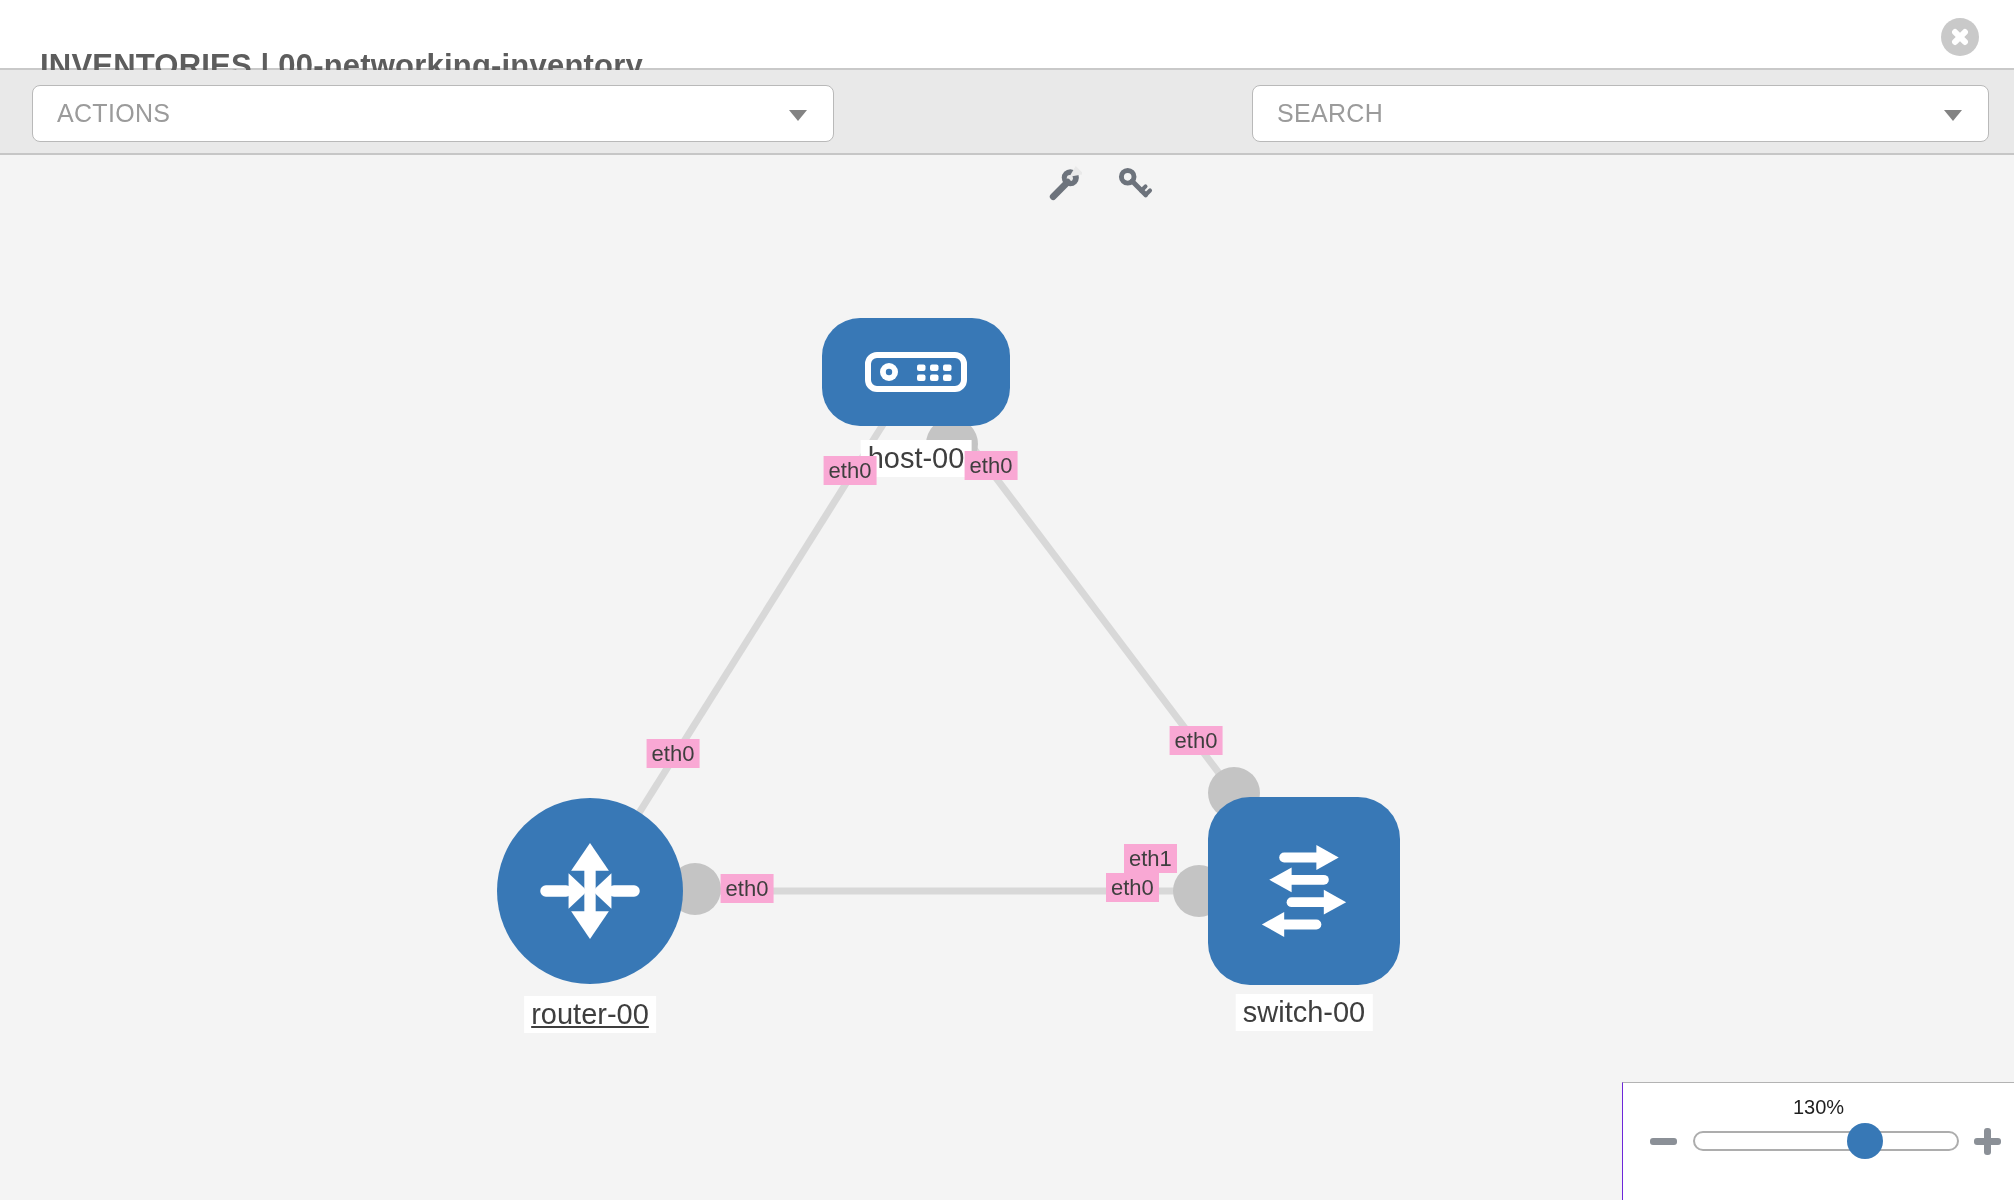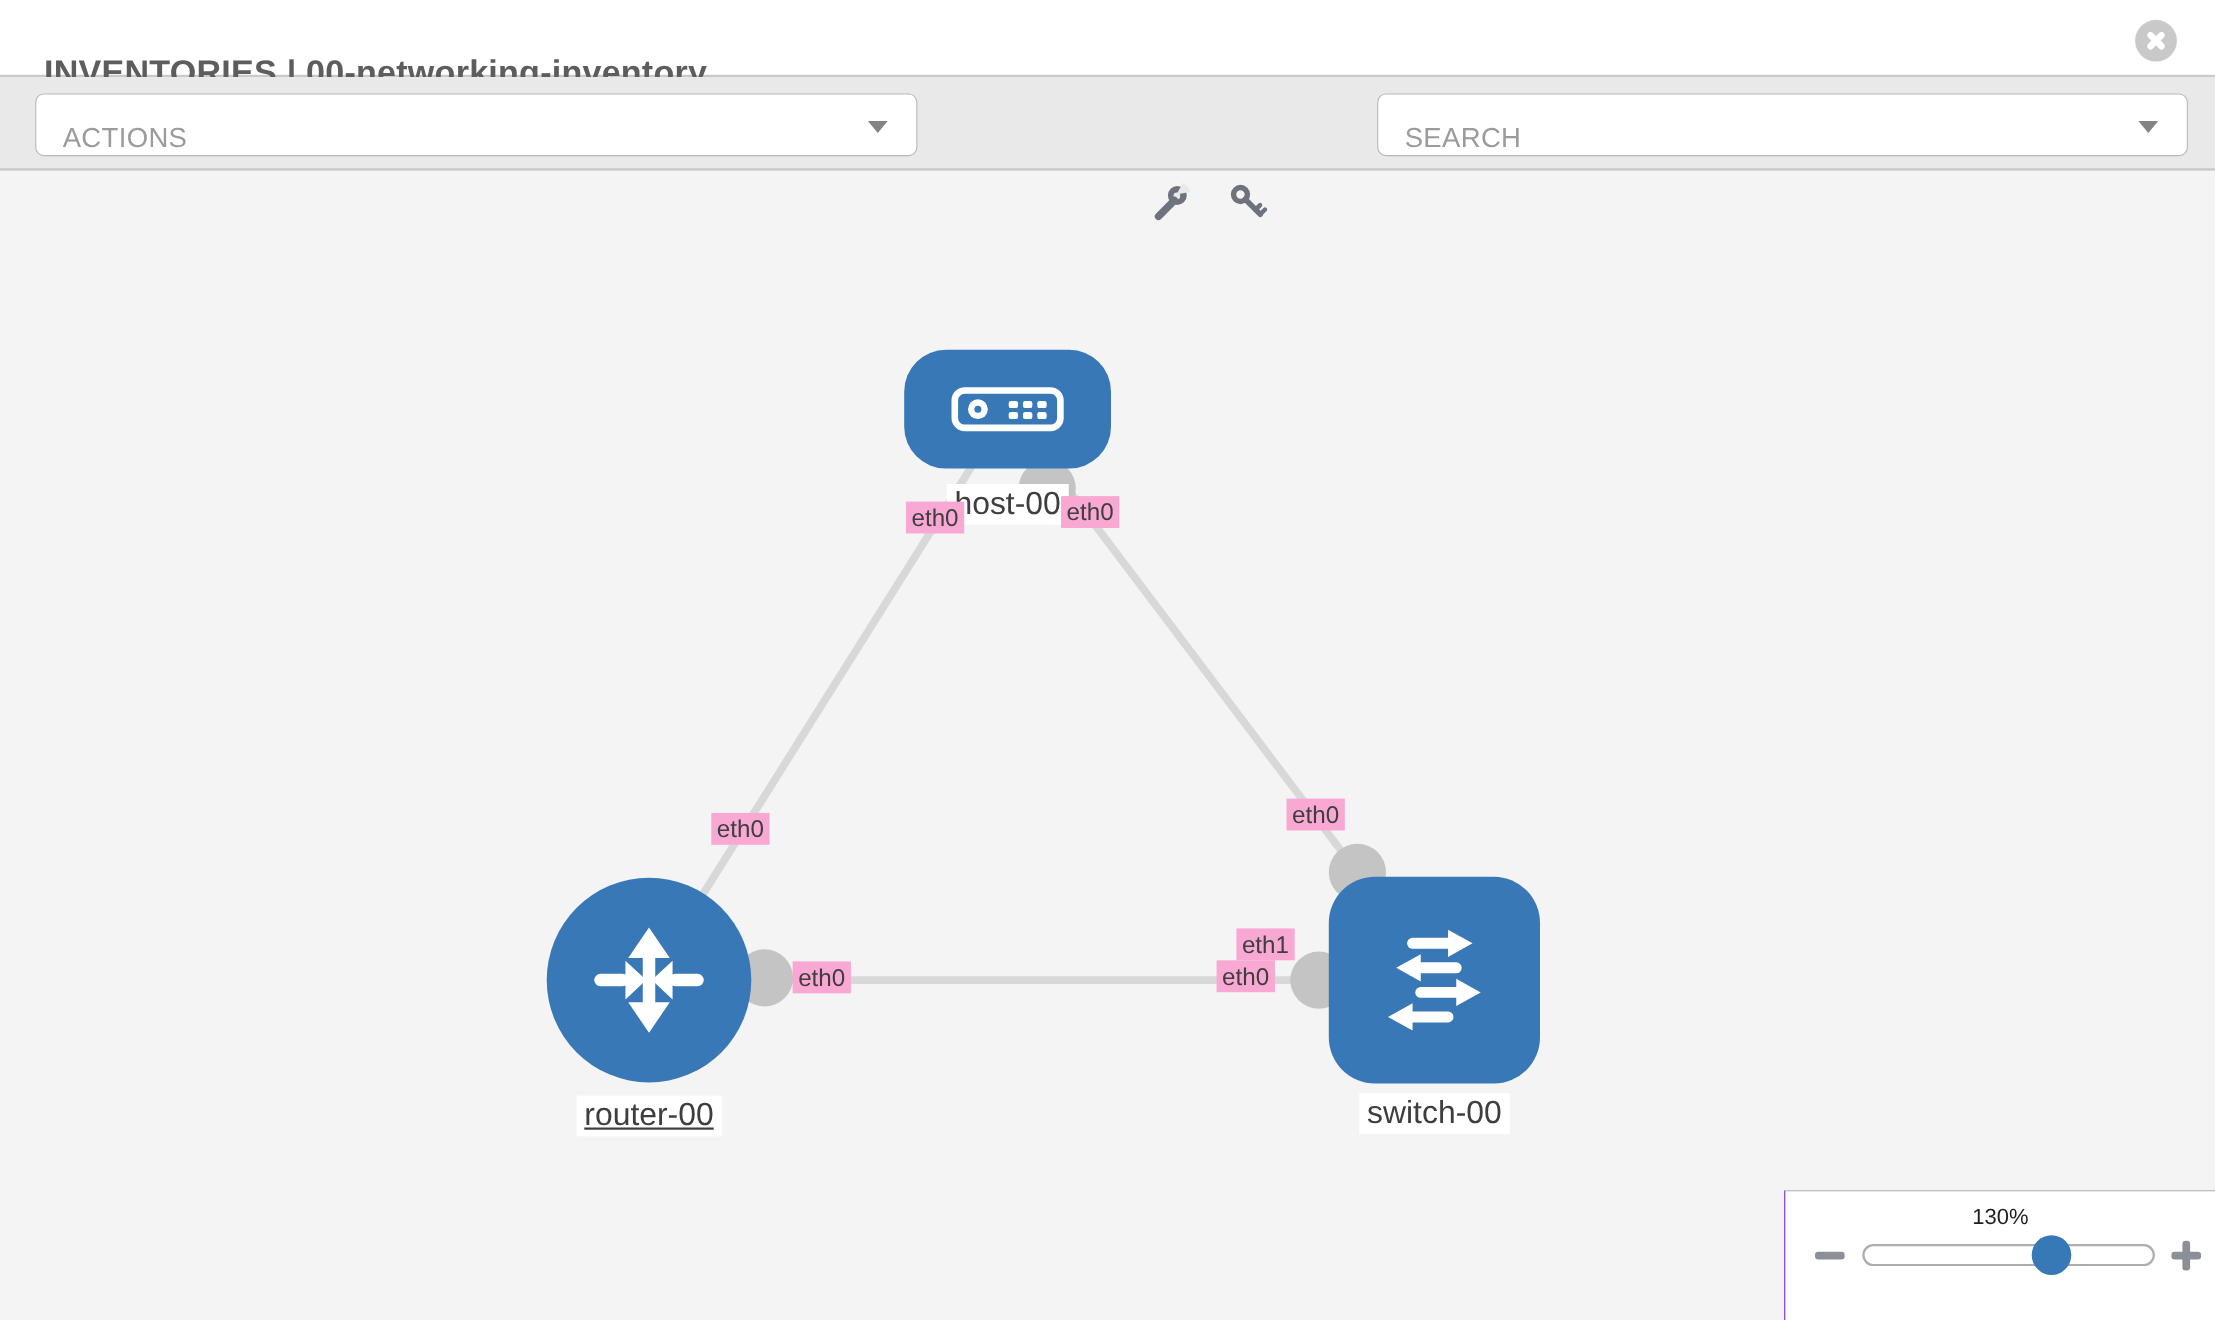--- a/index.html
+++ b/index.html
@@ -27,21 +27,21 @@
   .close-btn .bar.b1{transform:rotate(45deg);}
   .close-btn .bar.b2{transform:rotate(-45deg);}
   
   .toolbar{
     position:absolute;left:0;top:70px;width:2014px;height:85px;
     background:#e9e9e9;border-bottom:2px solid #c6c6c6;box-sizing:border-box;
   }
   .combo{
     position:absolute;top:15px;height:57px;background:#ffffff;
     border:1px solid #b9b9b9;border-radius:8px;box-sizing:border-box;
-    display:flex;align-items:flex-end;cursor:pointer;
+    display:flex;align-items:center;cursor:pointer;
   }
   .combo-actions{left:32px;width:802px;}
   .combo-search{left:1252px;width:737px;}
   .combo-label{
     margin-left:24px;font-size:25px;color:#9b9b9b;letter-spacing:0.3px;
   }
   .chev{
     position:absolute;right:26px;top:24px;width:0;height:0;
     border-left:9px solid transparent;border-right:9px solid transparent;
     border-top:11px solid #838383;

